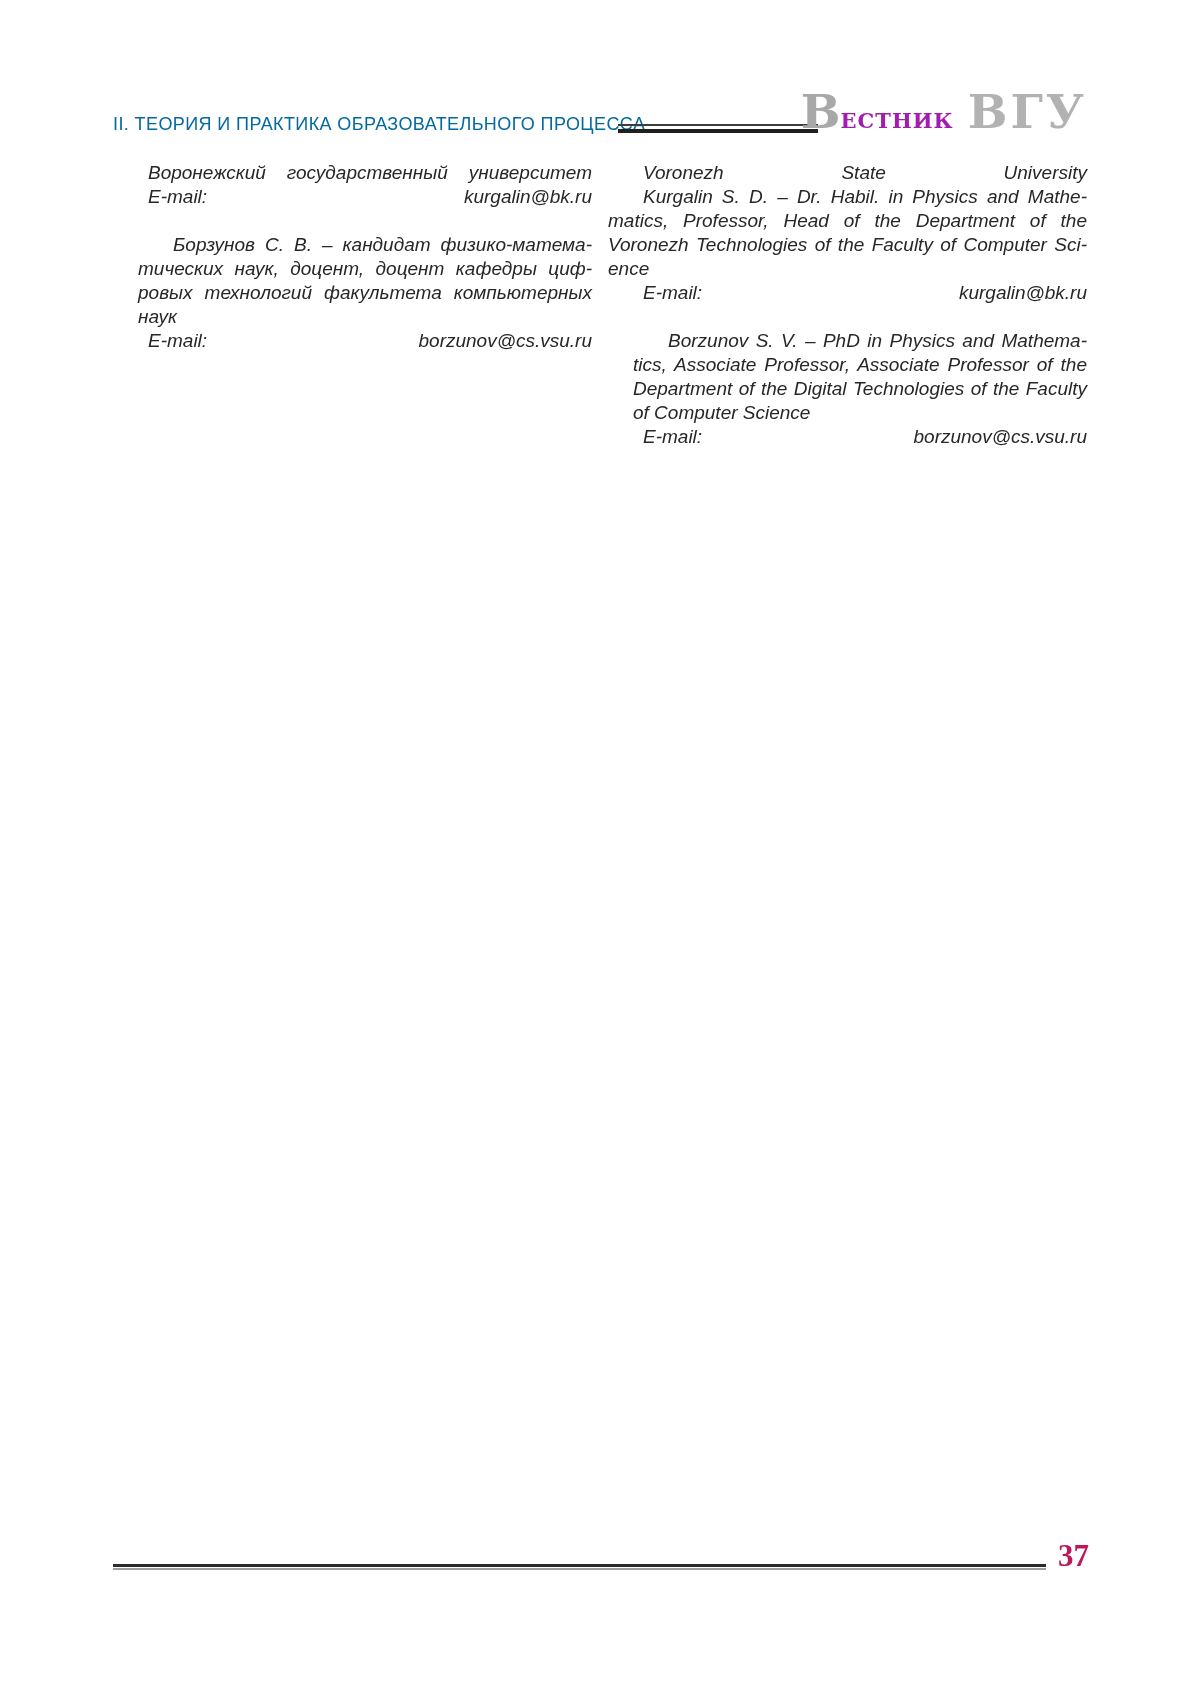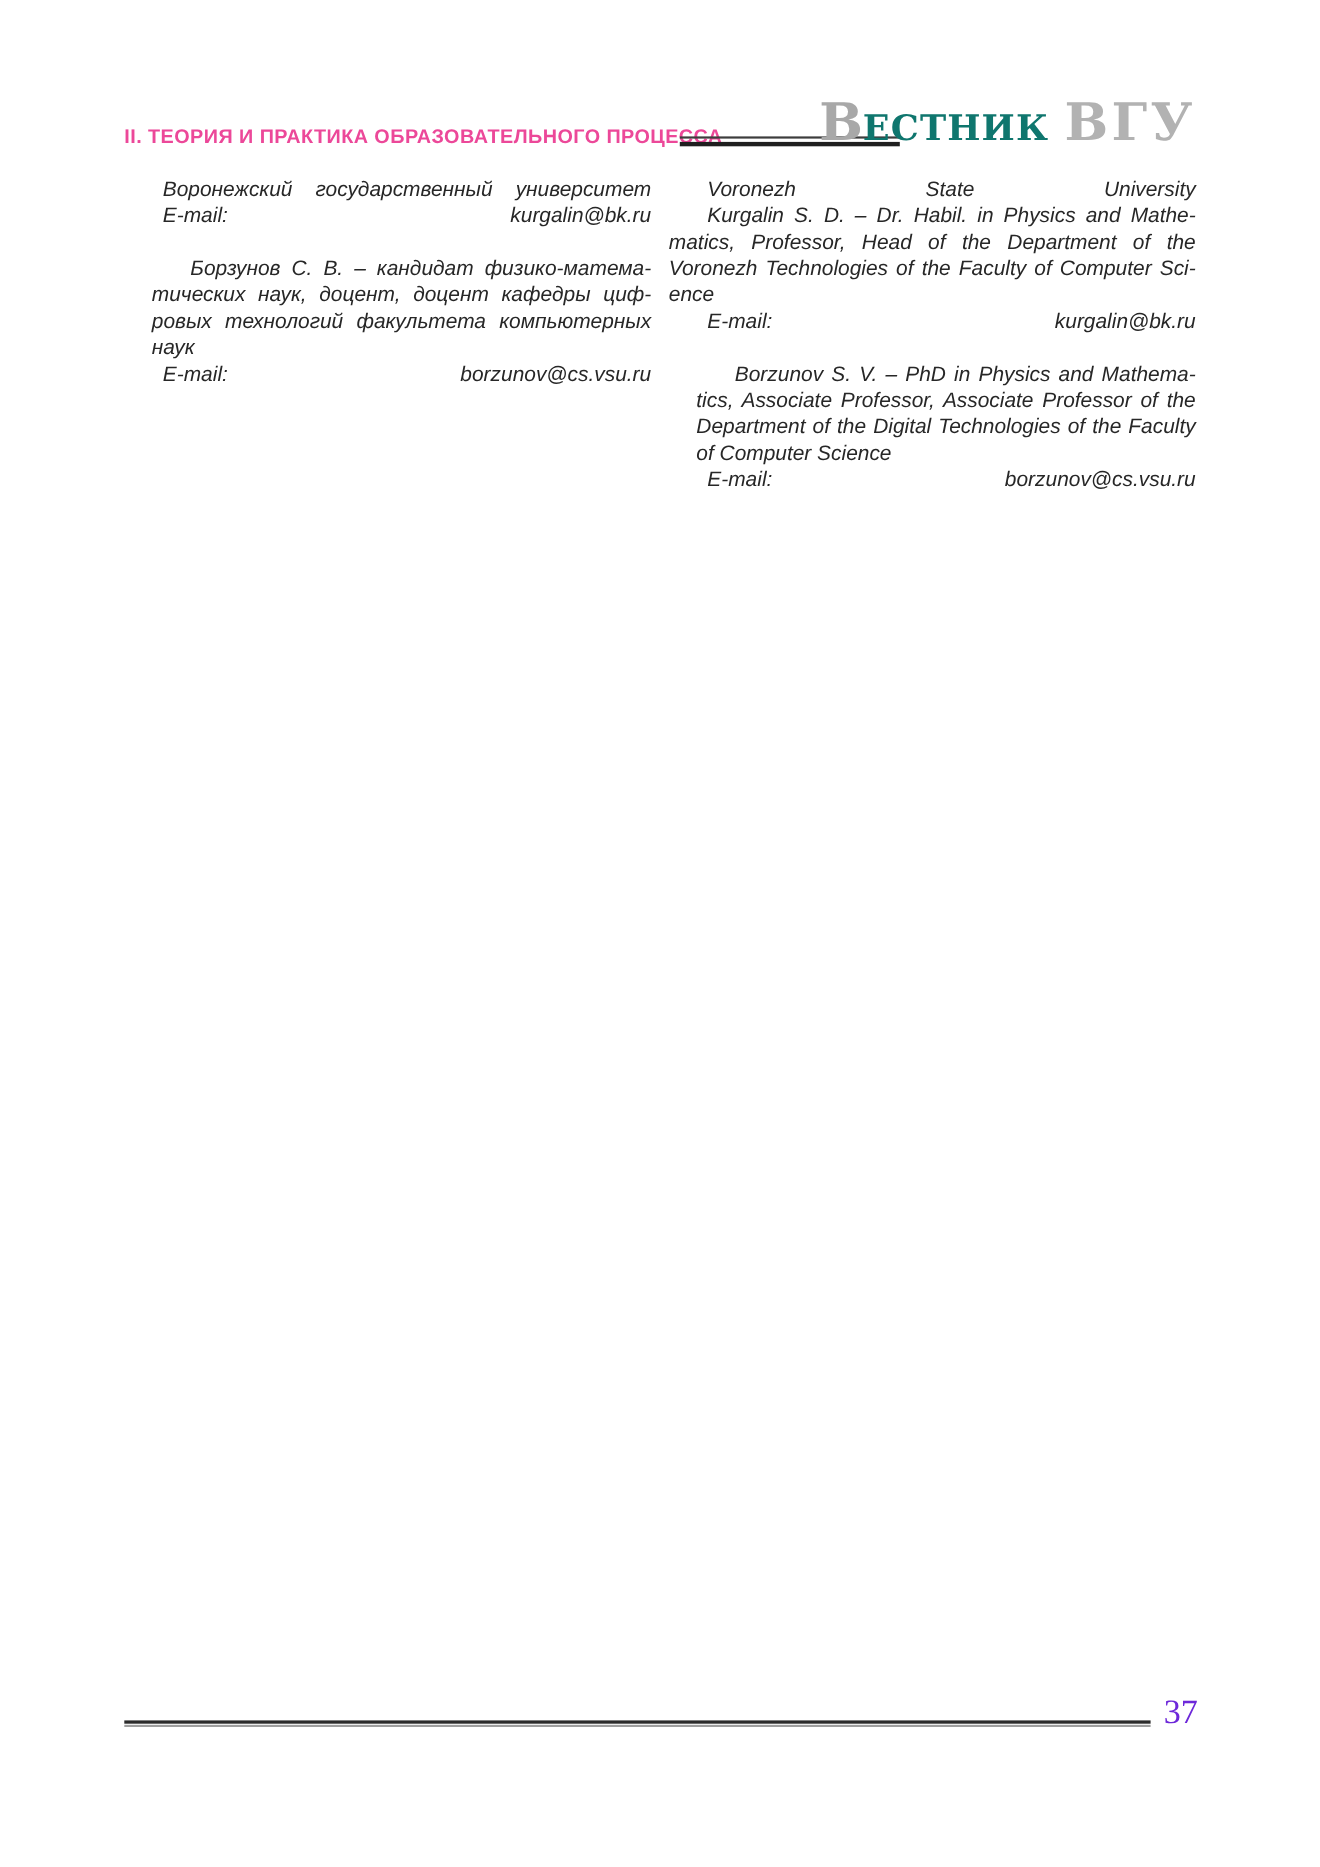--- a/index.html
+++ b/index.html
@@ -21,25 +21,25 @@
     position: absolute;
     left: 113px;
     top: 0;
     width: 974px;
     height: 150px;
   }
   .section-title {
     position: absolute;
     left: 0;
     top: 114px;
-    font-weight: bold;
+    font-weight: normal;
     font-size: 18px;
     line-height: 20px;
     letter-spacing: 0.4px;
-    color: #ec4899;
+    color: #0369a1;
     white-space: nowrap;
   }
   .header-rule {
     position: absolute;
     left: 505px;
     width: 200px;
     top: 124px;
     height: 3px;
     border-top: 2px solid #3d3d3d;
     border-bottom: 4px solid #1f1f1f;
@@ -51,22 +51,22 @@
     white-space: nowrap;
     font-family: "DejaVu Serif", "Liberation Serif", serif;
     font-weight: bold;
     line-height: 1;
   }
   .logo-initial {
     font-size: 47px;
     color: #a8a8a8;
   }
   .logo-word {
-    font-size: 32px;
-    color: #0f766e;
+    font-size: 21px;
+    color: #a21caf;
     letter-spacing: 1px;
   }
   .logo-abbr {
     font-size: 47px;
     color: #b2b2b2;
     letter-spacing: 3px;
     margin-left: 14px;
   }
 
   
@@ -118,23 +118,23 @@
   .footer-rule .shadow {
     height: 2px;
     background: #9e9e9e;
     margin-top: 1px;
   }
   .page-number {
     position: absolute;
     left: 1058px;
     top: 1538px;
     font-family: "Liberation Serif", serif;
-    font-weight: normal;
+    font-weight: bold;
     font-size: 31px;
-    color: #6d28d9;
+    color: #be185d;
   }
 </style>
 </head>
 <body>
 
 <div>
 
   <header class="header">
     <div class="section-title">II. ТЕОРИЯ И ПРАКТИКА ОБРАЗОВАТЕЛЬНОГО ПРОЦЕССА</div>
     <div class="header-rule"></div>

